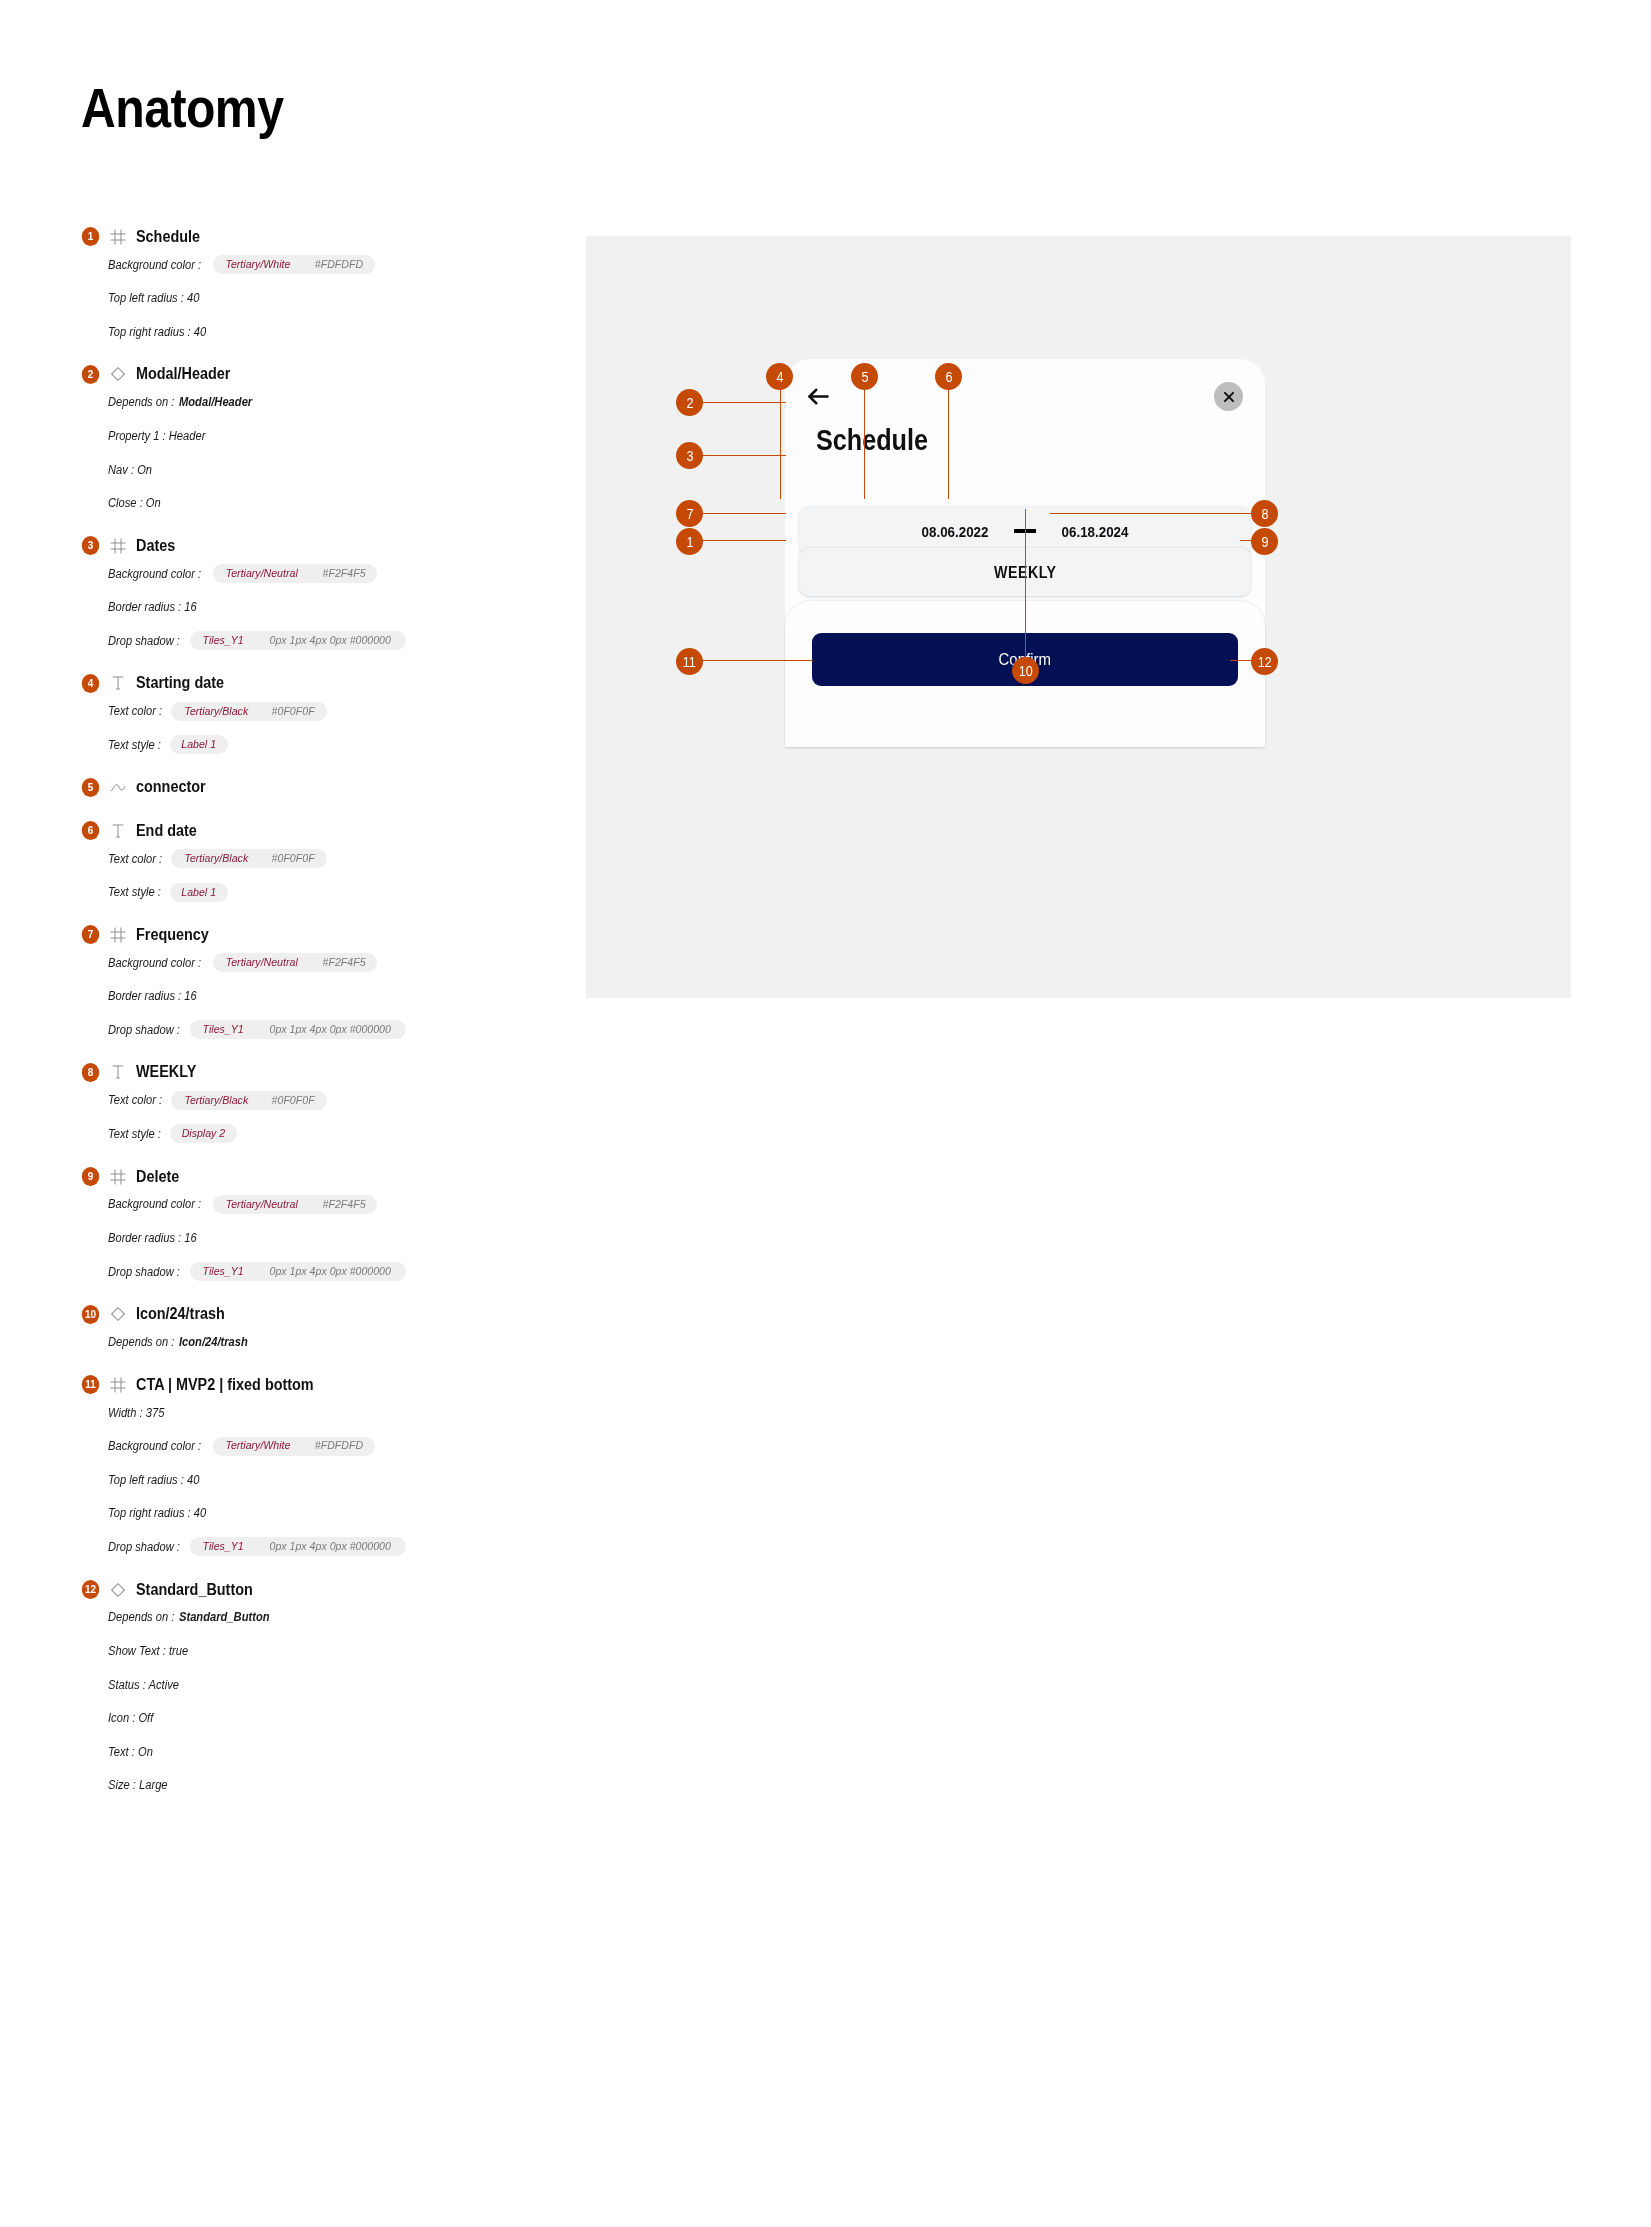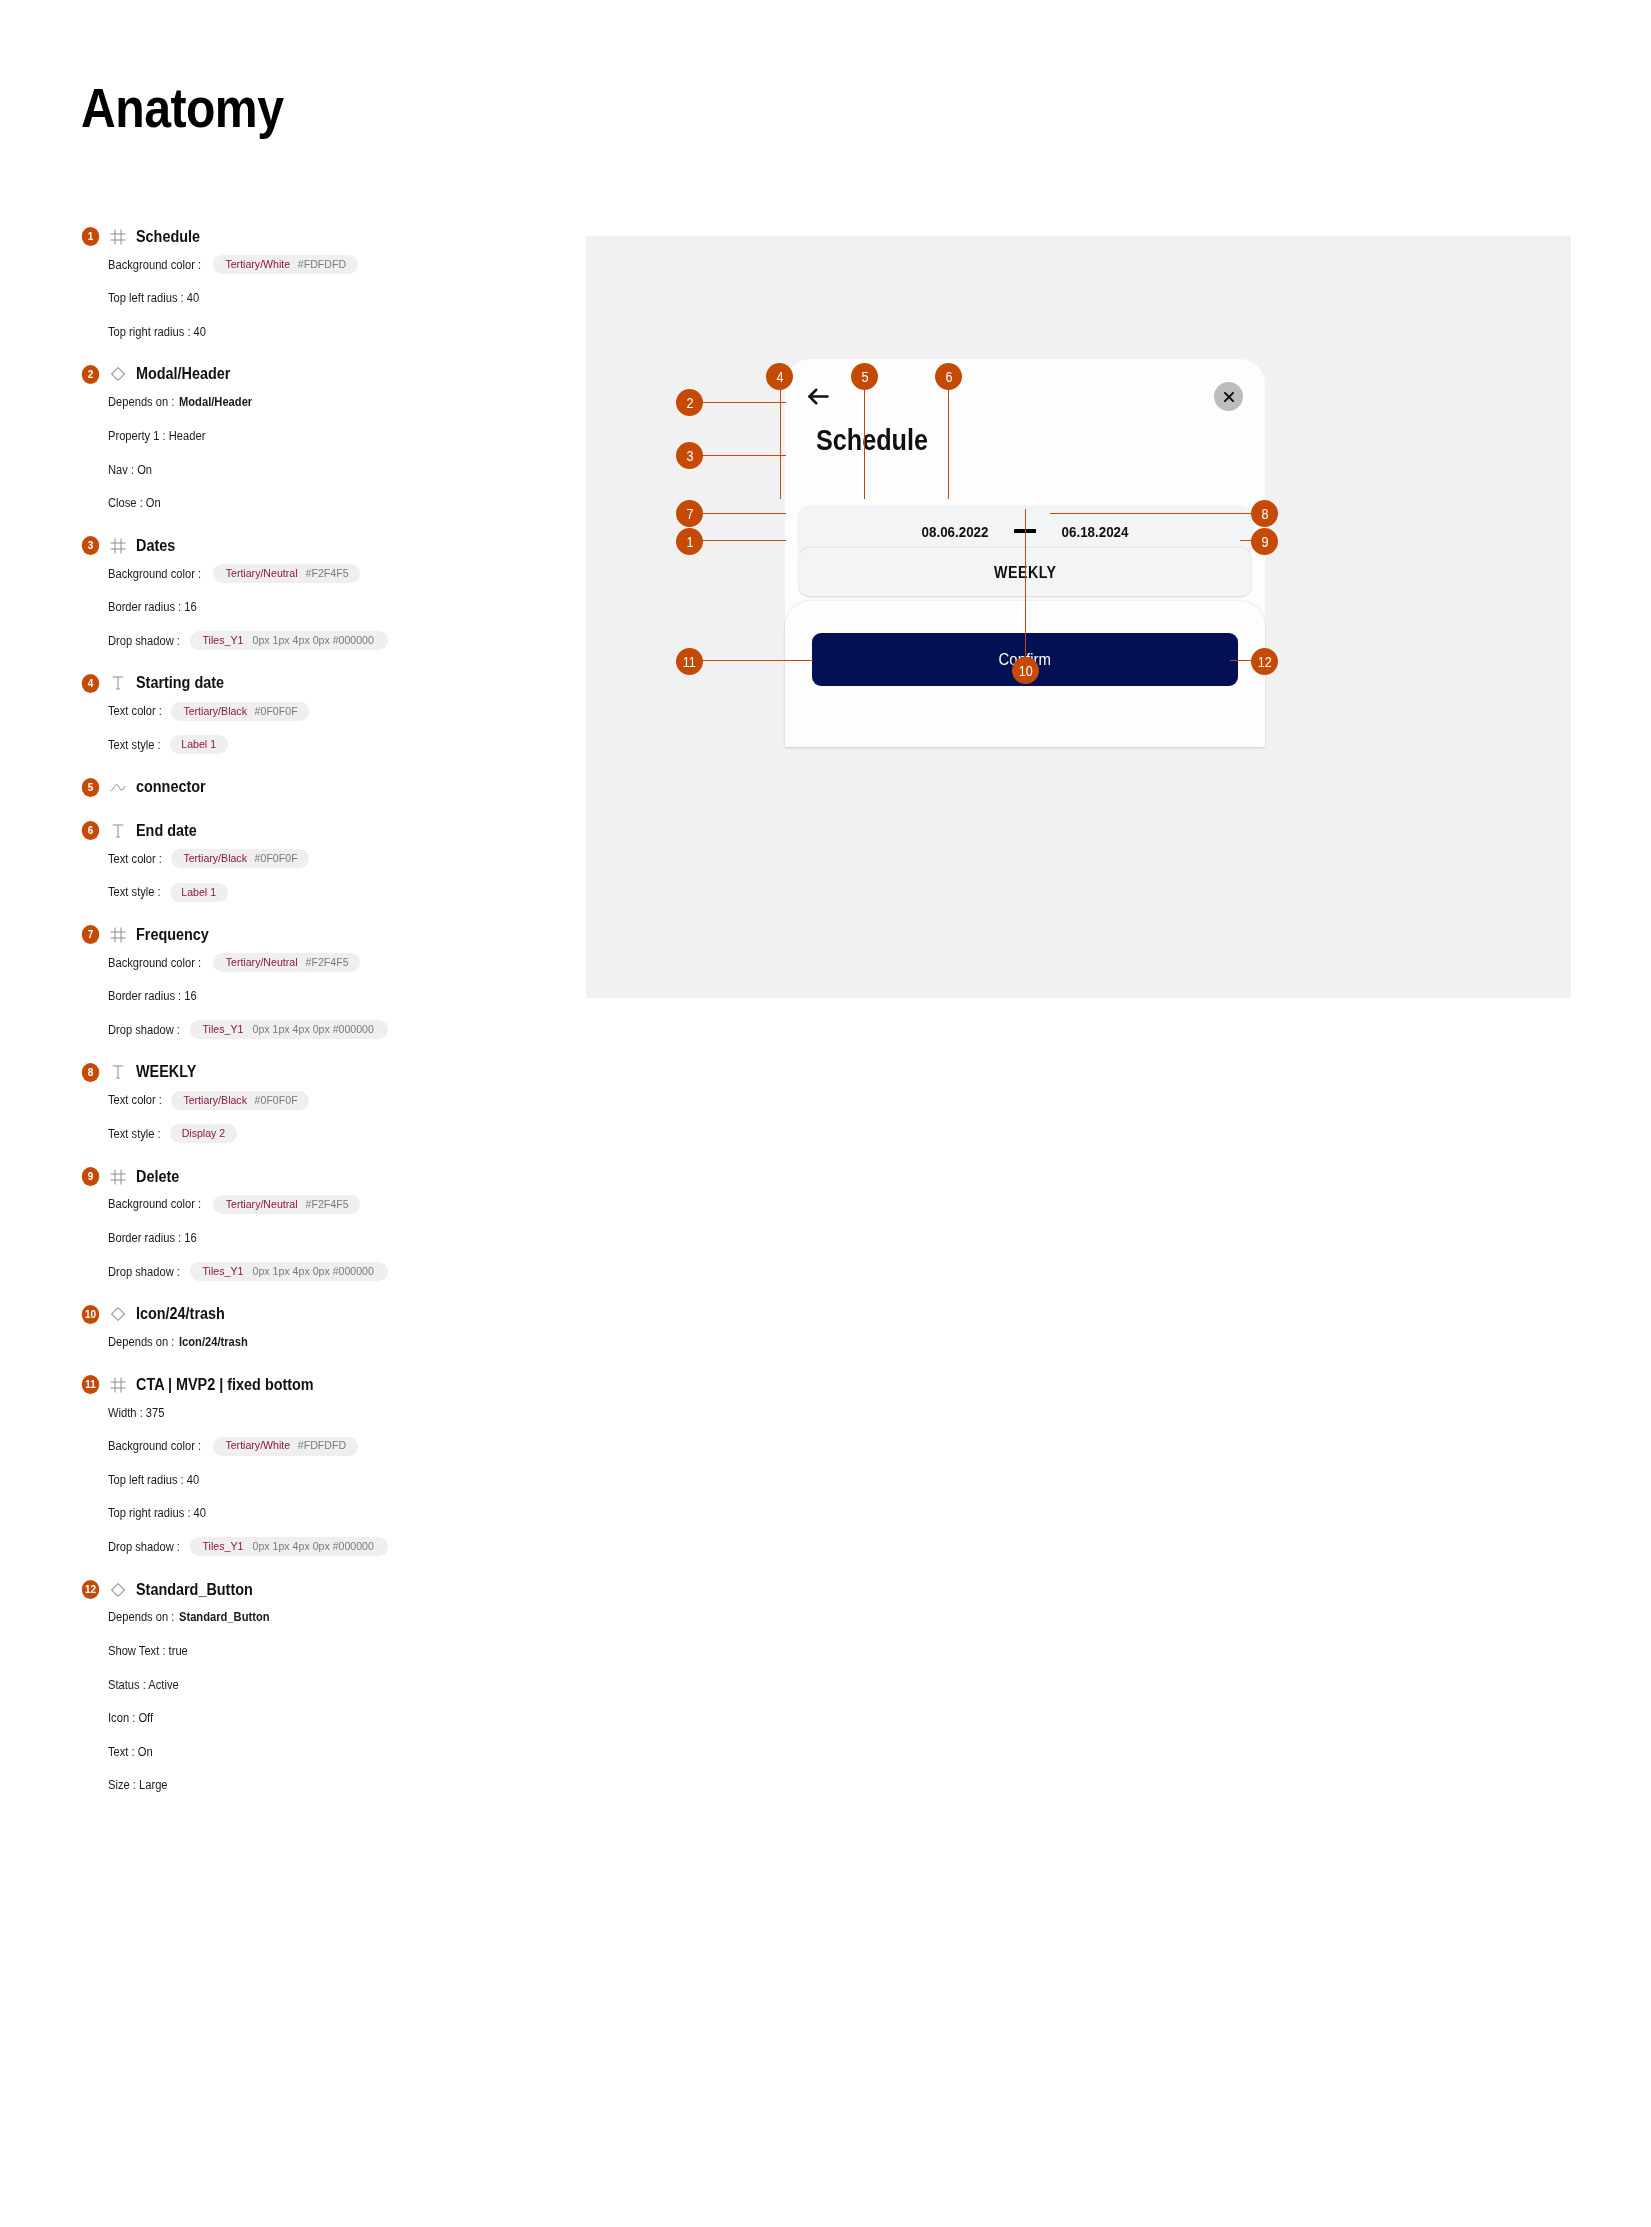--- a/index.html
+++ b/index.html
@@ -33,32 +33,32 @@
     font-size: 10.8px; font-weight: 700;
     display: flex; align-items: center; justify-content: center;
     flex: 0 0 19px; line-height: 1;
     transform: scaleX(0.92);
   }
   .type-icon { width: 18px; height: 18px; flex: 0 0 18px; display:block; }
   .spec-name {
     font-size: 16px; font-weight: 700; color: #111111;
     white-space: nowrap; transform: scaleX(0.9); transform-origin: left center;
   }
-  .props { margin: 7px 0 0 27px; }
+  .props { margin: 7px 0 0 27px; font-style: italic; }
   .prop-row {
     display: flex; align-items: center; gap: 0;
     height: 20.3px; margin-bottom: 13.3px;
     font-size: 12px; color: #1A1A1A; white-space: nowrap;
   }
   .prop-row:last-child { margin-bottom: 0; }
   .prop-label { transform: scaleX(0.93); transform-origin: left center; }
   .prop-plain { transform: scaleX(0.93); transform-origin: left center; }
   .prop-strong { font-weight: 700; transform: scaleX(0.93); transform-origin: left center; }
   .pill {
-    display: inline-flex; align-items: flex-start; gap: 3px;
+    display: inline-flex; align-items: flex-start; gap: 20px;
     background: #EFEFEF; border-radius: 635px;
     padding: 3.8px 10.2px; margin-left: 5.1px;
     font-size: 11.4px; line-height: 1;
   }
   .pill .tok { color: #8C1838; transform: scaleX(0.93); }
   .pill .val { color: #7A7A7A; transform: scaleX(0.93); }
   .spec-gap { height: 21.6px; }
 
   
   .preview {

